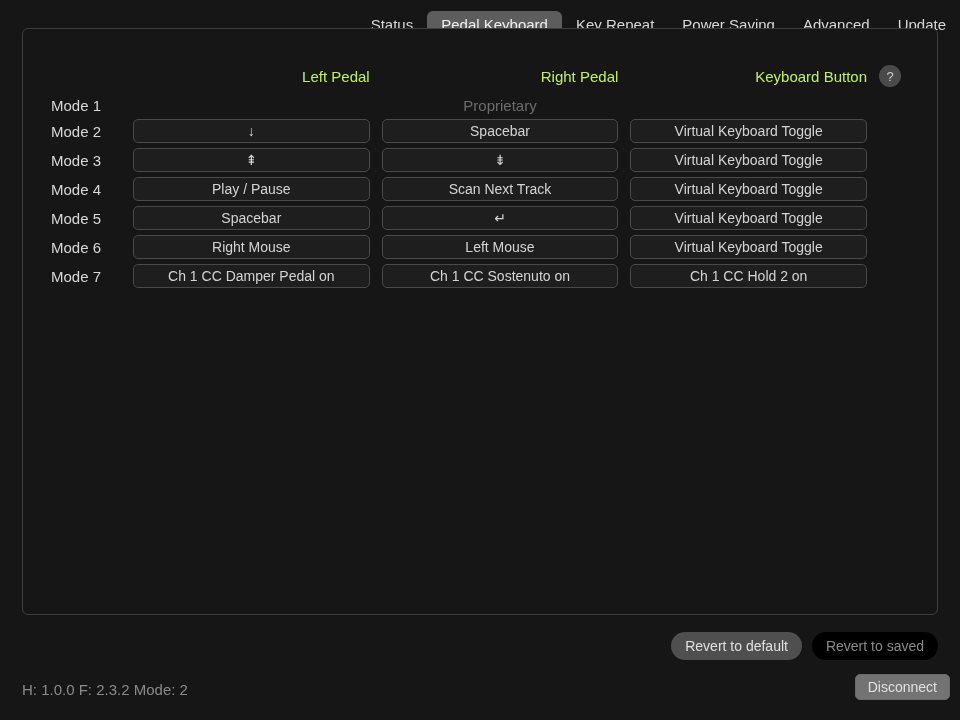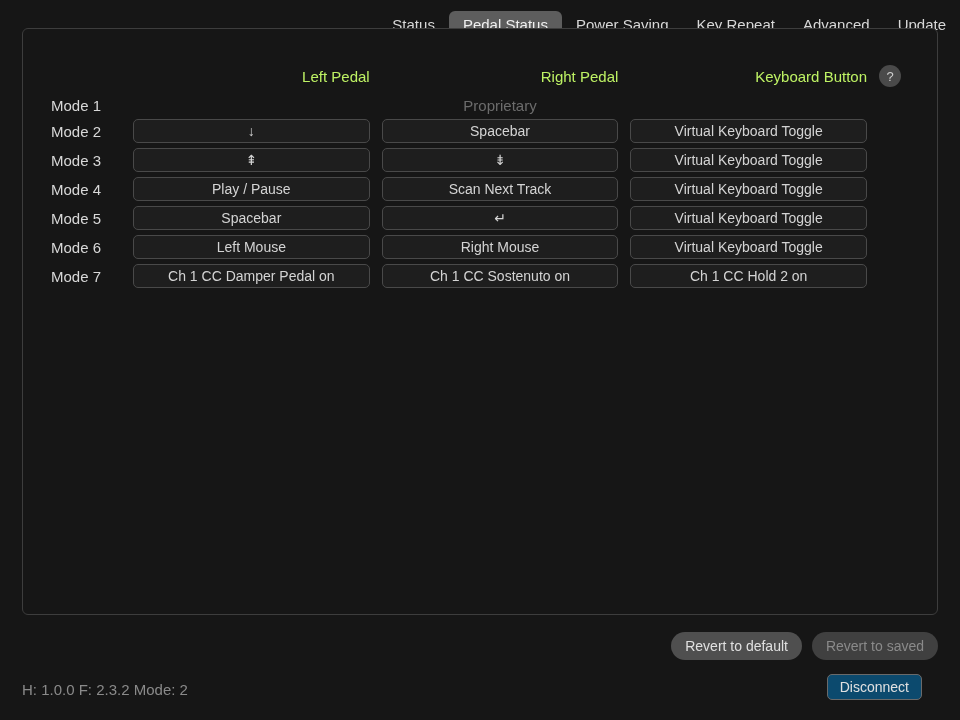--- a/index.html
+++ b/index.html
@@ -104,51 +104,51 @@
       padding: 6px 14px;
       border-radius: 14px;
       background: #4f4f4f;
       color: #e0e0e0;
       font-size: 14px;
       cursor: pointer;
       border: none;
     }
     .footer-btn.disabled {
       color: #8a8a8a;
-      background: #404040;
+      background: #000000;
       cursor: default;
     }
     .status-line {
       position: absolute;
       left: 22px;
       bottom: 22px;
       font-size: 15px;
       color: #8a8a8a;
     }
     .disconnect-btn {
       position: absolute;
-      right: 38px;
+      right: 10px;
       bottom: 20px;
       padding: 4px 12px;
       border: 1px solid #6a6a6a;
       border-radius: 5px;
-      background: #0c4a6e;
+      background: #737373;
       color: #e0e0e0;
       font-size: 14px;
       cursor: pointer;
     }
   </style>
 </head>
 <body>
 
 <div class="tabs">
   <div class="tab">Status</div>
-  <div class="tab active">Pedal Status</div>
+  <div class="tab active">Pedal Keyboard</div>
+  <div class="tab">Key Repeat</div>
   <div class="tab">Power Saving</div>
-  <div class="tab">Key Repeat</div>
   <div class="tab">Advanced</div>
   <div class="tab">Update</div>
 </div>
 
 <div class="panel">
   <div class="grid">
 
     <div class="header-row">
       <div></div>
       <div class="col-head">Left Pedal</div>
@@ -190,22 +190,22 @@
     <div class="row">
       <div class="row-label">Mode 5</div>
       <div class="cell-btn">Spacebar</div>
       <div class="cell-btn">↵</div>
       <div class="cell-btn">Virtual Keyboard Toggle</div>
       <div></div>
     </div>
 
     <div class="row">
       <div class="row-label">Mode 6</div>
+      <div class="cell-btn">Right Mouse</div>
       <div class="cell-btn">Left Mouse</div>
-      <div class="cell-btn">Right Mouse</div>
       <div class="cell-btn">Virtual Keyboard Toggle</div>
       <div></div>
     </div>
 
     <div class="row">
       <div class="row-label">Mode 7</div>
       <div class="cell-btn">Ch 1 CC Damper Pedal on</div>
       <div class="cell-btn">Ch 1 CC Sostenuto on</div>
       <div class="cell-btn">Ch 1 CC Hold 2 on</div>
       <div></div>

